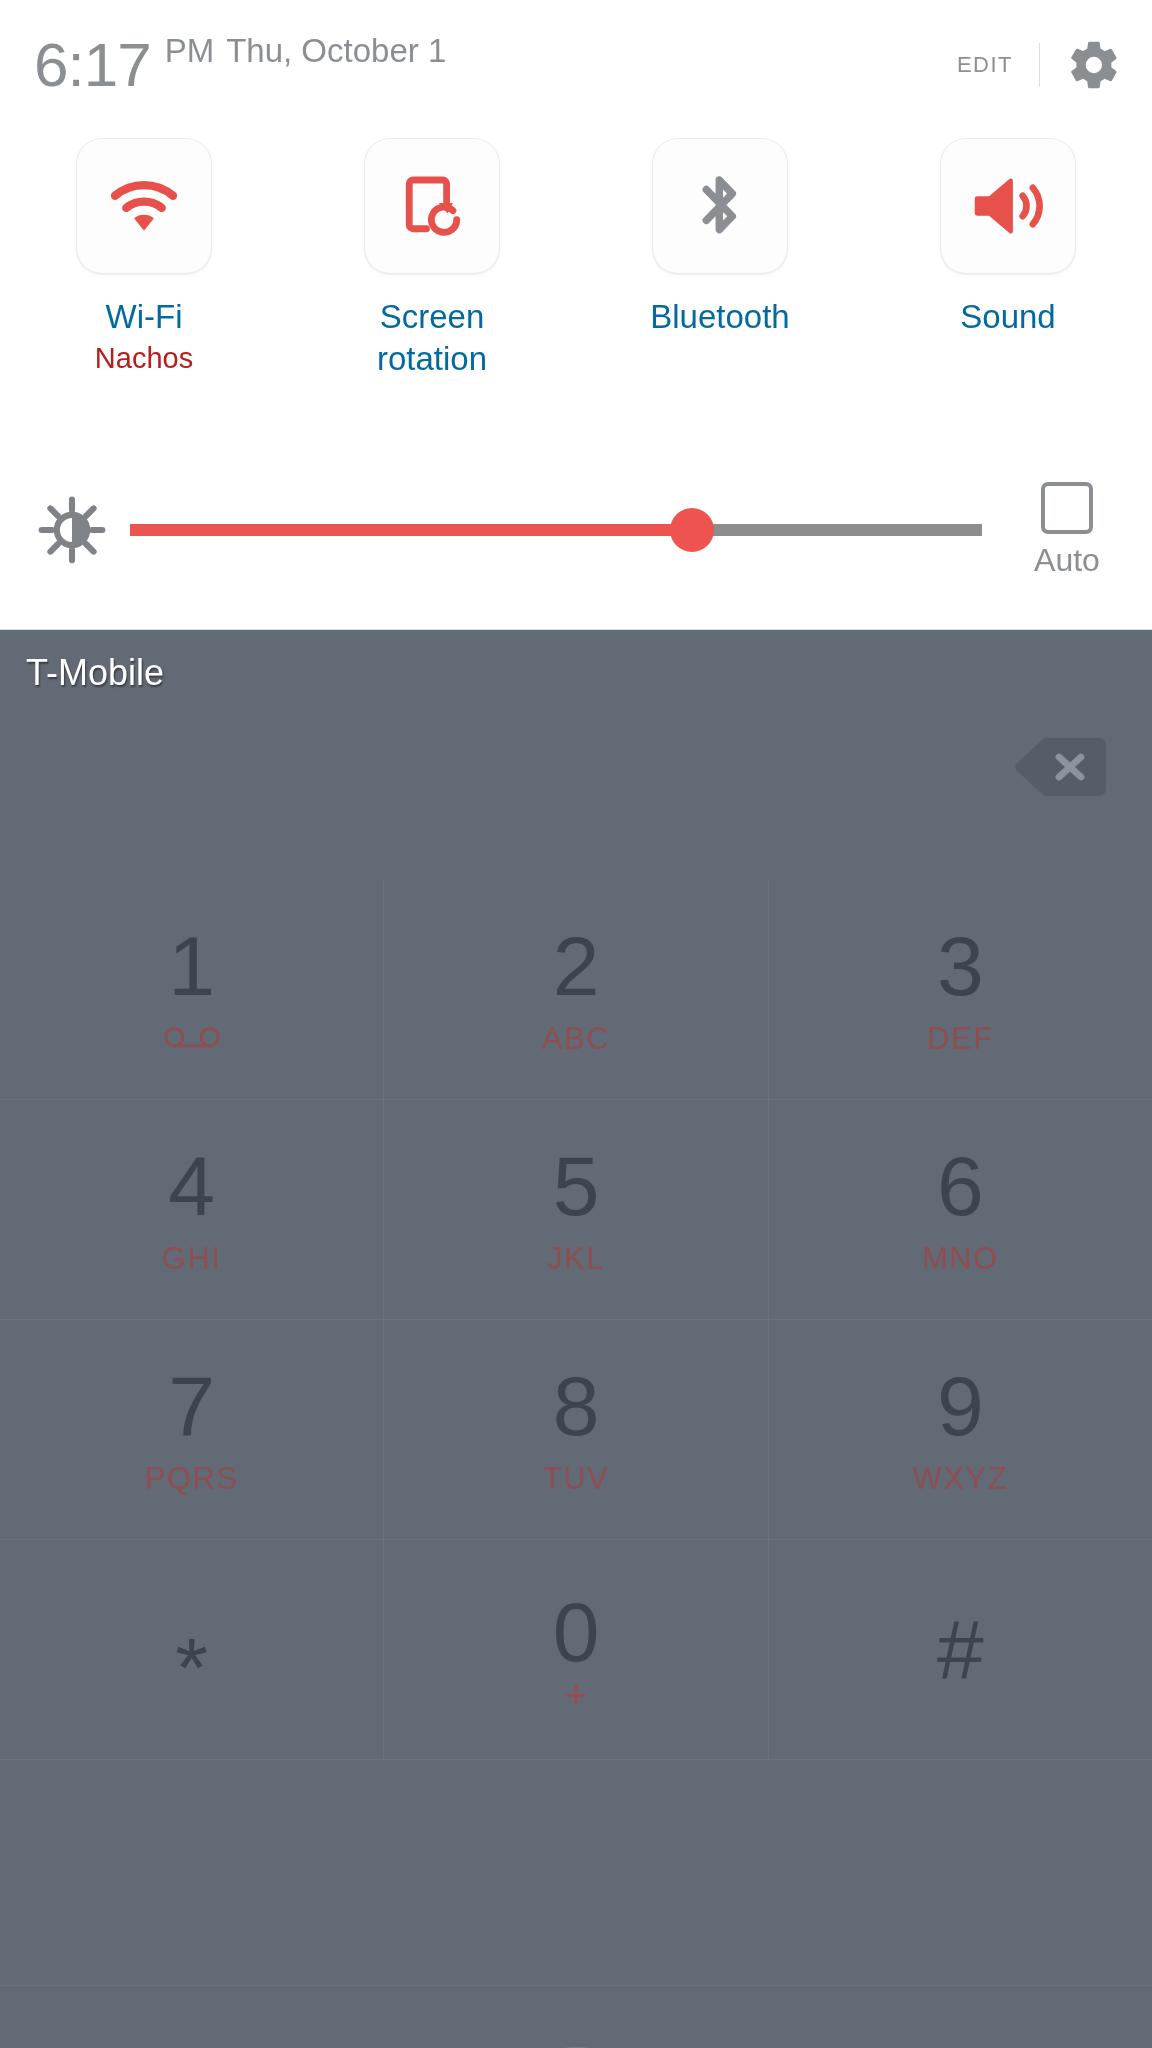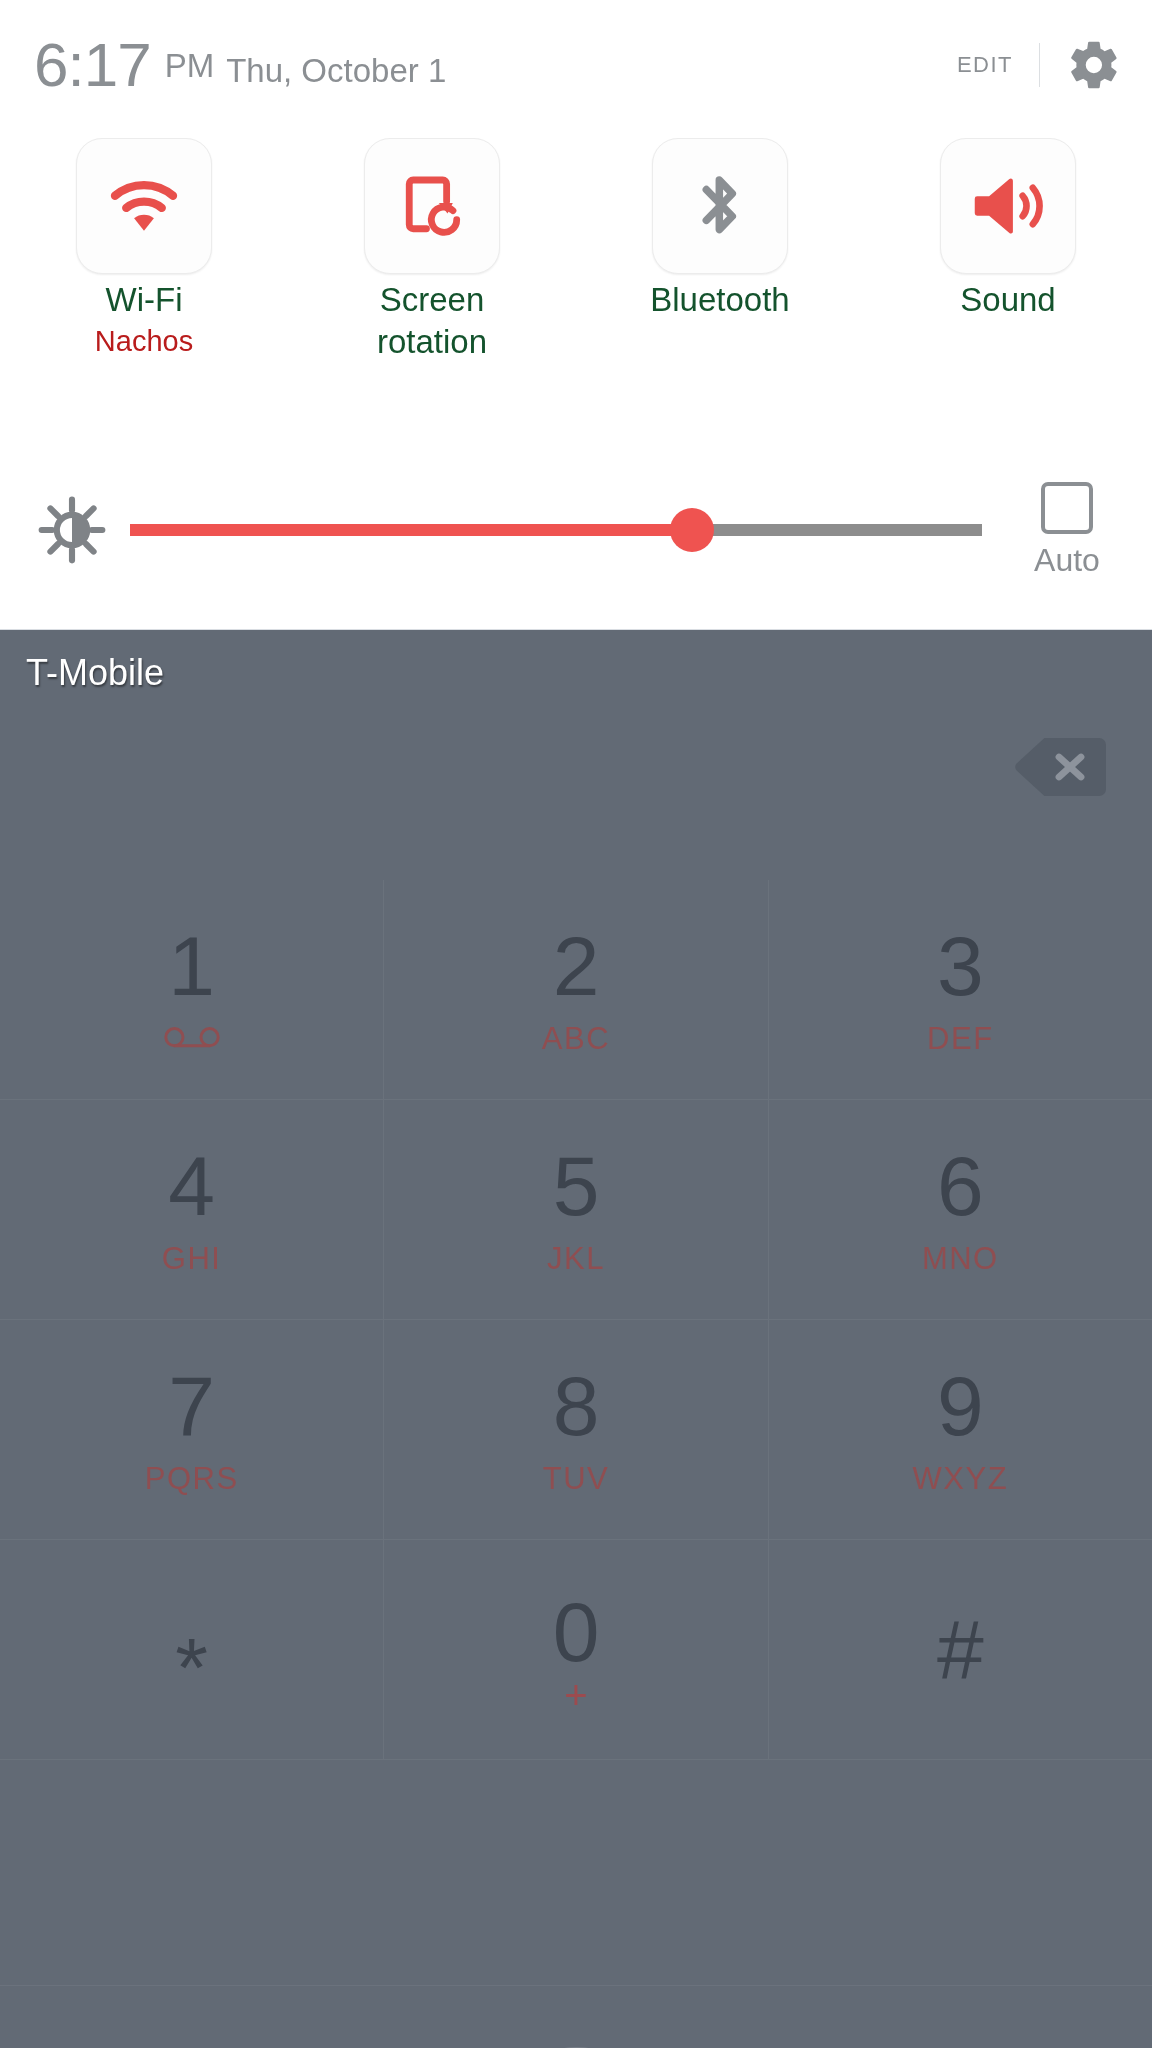--- a/index.html
+++ b/index.html
@@ -16,30 +16,30 @@
   .qs-panel{
     position:absolute;left:0;top:0;width:1152px;height:630px;
     background:#ffffff;box-sizing:border-box;
     border-bottom:1px solid #d9dde2;
   }
   .qs-header{
     position:absolute;left:0;top:0;width:1152px;height:130px;
     display:flex;align-items:center;
   }
   .clock-wrap{
-    display:flex;align-items:center;margin-left:34px;
+    display:flex;align-items:flex-start;margin-left:34px;
   }
   .clock-time{
     font-size:62px;color:#8b8f93;font-weight:400;letter-spacing:-1px;line-height:1;
   }
   .clock-ampm{
     font-size:33px;color:#8b8f93;margin-left:14px;font-weight:400;line-height:1;
   }
   .clock-date{
-    font-size:33px;color:#8b8f93;margin-left:12px;font-weight:400;line-height:1;margin-top:10px;
+    font-size:33px;color:#8b8f93;margin-left:12px;font-weight:400;line-height:1;
   }
   .hdr-right{
     position:absolute;right:22px;top:0;height:130px;display:flex;align-items:center;
   }
   .edit-btn{
     font-size:22px;color:#8b8f93;letter-spacing:1.5px;font-weight:400;
     padding:10px 16px;cursor:pointer;
   }
   .hdr-divider{
     width:1px;height:44px;background:#dcdfe2;margin:0 18px 0 10px;
@@ -57,21 +57,21 @@
     flex:1;display:flex;flex-direction:column;align-items:center;cursor:pointer;
   }
   .tile-box{
     width:136px;height:136px;border-radius:26px;
     background:#fdfdfd;border:1px solid #ececec;
     box-shadow:0 1px 2px rgba(0,0,0,.07);
     display:flex;align-items:center;justify-content:center;
     box-sizing:border-box;
   }
   .tile-label{
-    margin-top:5px;font-size:33px;color:#14532d;line-height:1.28;text-align:center;
+    margin-top:22px;font-size:33px;color:#0369a1;line-height:1.28;text-align:center;
     max-width:190px;
   }
   .tile-sub{
     font-size:29px;line-height:1.25;text-align:center;margin-top:2px;
   }
 
   
   .qs-bright{
     position:absolute;left:0;top:470px;width:1152px;height:120px;
     display:flex;align-items:center;

